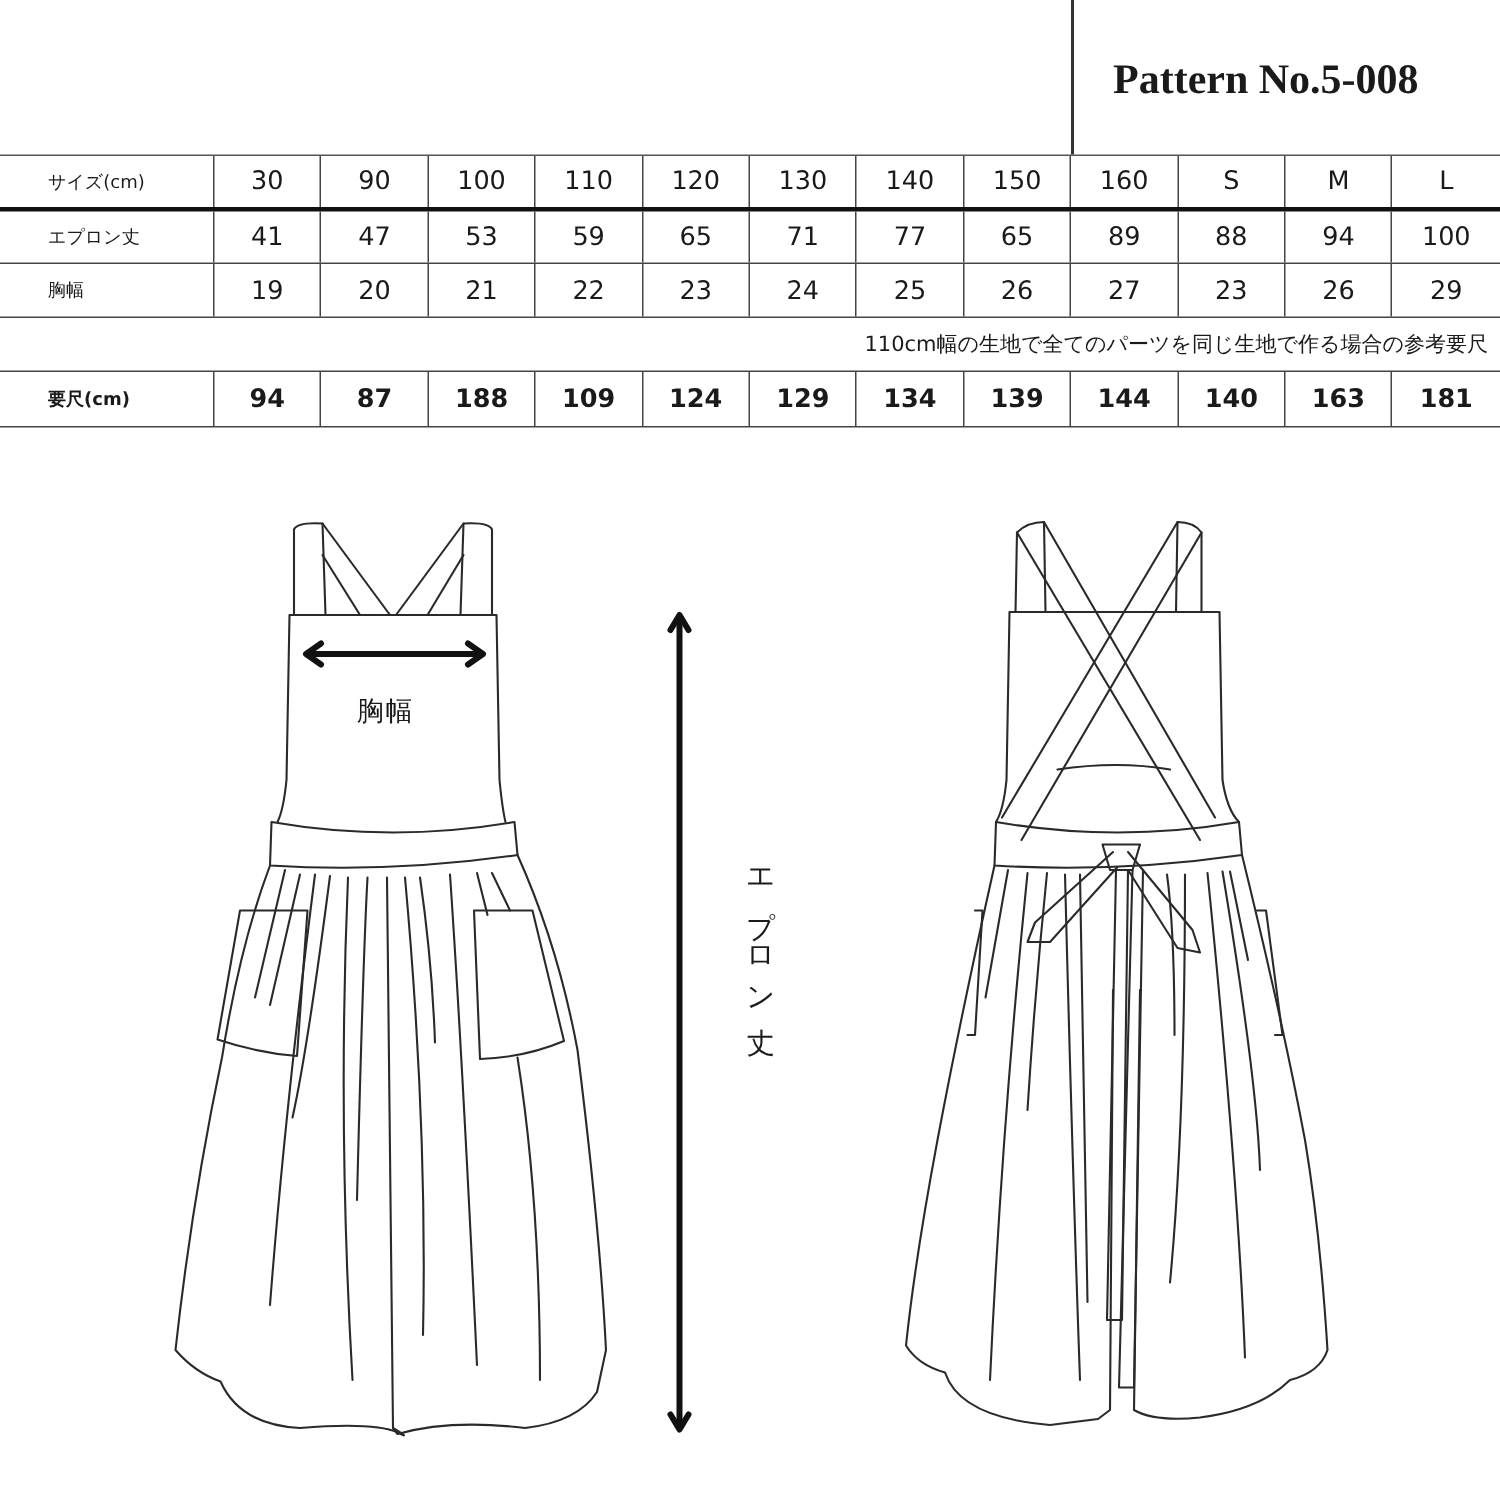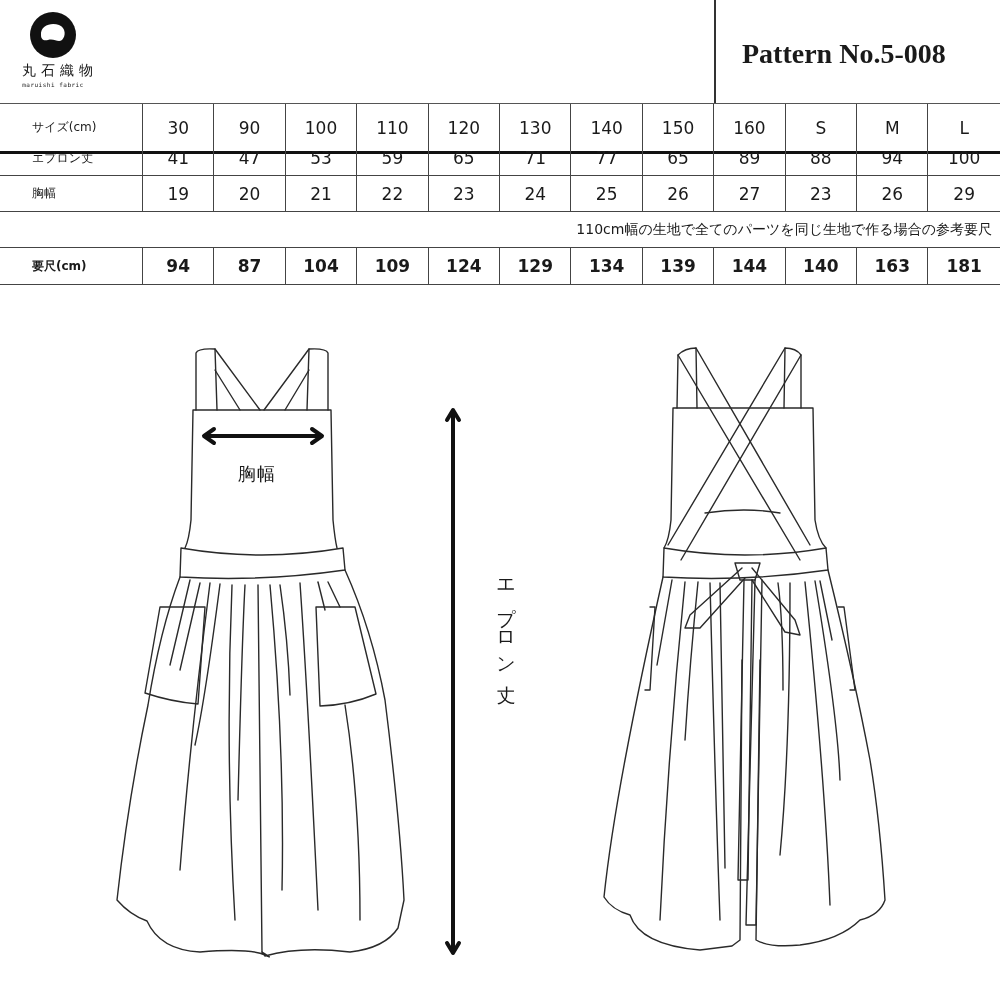--- a/index.html
+++ b/index.html
@@ -12,43 +12,35 @@
   .title { position:absolute; left:198px; top:38px; font-family:"DejaVu Serif", serif; font-size:25px; letter-spacing:0.5px; white-space:nowrap; }
   .vdivider { position:absolute; left:714px; top:0; width:1.5px; height:103px; background:#333; }
   .pattern { position:absolute; left:742px; top:38px; font-family:"Liberation Serif", serif; font-size:28px; white-space:nowrap;font-weight:bold; }
 
   .table { position:absolute; left:0; top:103px; width:1000px; }
   .row { position:absolute; left:0; width:1000px; display:flex; box-sizing:border-box; }
   .cell { box-sizing:border-box; display:flex; align-items:center; justify-content:center; font-size:17px; border-right:1.2px solid #444; height:100%; }
   .cell:last-child { border-right:none; }
   .cell.label { width:143px; justify-content:flex-start; padding-left:32px; font-size:12px; }
   .cell.val { width:71.42px; }
-  .r1 { top:0; height:51px; border-top:1.5px solid #555; border-bottom:3px solid #111; }
+  .r1 { top:0; height:38px; border-top:1.5px solid #555; border-bottom:3px solid #111; }
   .r2 { top:38px; height:35px; border-bottom:1.2px solid #444; }
   .r3 { top:73px; height:36px; border-bottom:1.2px solid #444; }
   .note-row { position:absolute; top:109px; left:0; width:1000px; height:36px; display:flex; align-items:center; justify-content:flex-end; font-size:14px; padding-right:8px; box-sizing:border-box; border-bottom:1.2px solid #444; white-space:nowrap; }
   .r5 { top:145px; height:37px; border-bottom:1.2px solid #444;font-weight:bold; }
 
   .drawing { position:absolute; left:0; top:300px; width:1000px; height:700px; }
   .drawing svg { position:absolute; left:0; top:0; }
   .lbl-chest { position:absolute; left:238px; top:162px; font-size:18px; letter-spacing:1px; }
   .lbl-length { position:absolute; left:494px; top:268px; font-size:19px; writing-mode:vertical-rl; letter-spacing:4px; }
 </style>
 </head>
 <body>
 
 <div class="header">
-  <div class="logo">
-    <svg width="50" height="50" viewBox="0 0 50 50">
-      <circle cx="25" cy="25" r="23" fill="#111"></circle>
-      <path d="M13 25 C12 15 24 12 31 15 C38 18 38 26 34 30 C30 33 26 28 20 30 C15 31 13 29 13 25 Z" fill="#fff"></path>
-    </svg>
-    <div class="logo-jp">丸石織物</div>
-    <div class="logo-en">maruishi fabric</div>
-  </div>
   <div class="vdivider"></div>
   <div class="pattern">Pattern No.5-008</div>
 </div>
 
 <div class="table">
   <div class="row r1">
     <div class="cell label">サイズ(cm)</div>
     <div class="cell val">30</div>
     <div class="cell val">90</div>
     <div class="cell val">100</div>
@@ -90,21 +82,21 @@
     <div class="cell val">27</div>
     <div class="cell val">23</div>
     <div class="cell val">26</div>
     <div class="cell val">29</div>
   </div>
   <div class="note-row">110cm幅の生地で全てのパーツを同じ生地で作る場合の参考要尺</div>
   <div class="row r5">
     <div class="cell label">要尺(cm)</div>
     <div class="cell val">94</div>
     <div class="cell val">87</div>
-    <div class="cell val">104</div>
+    <div class="cell val">188</div>
     <div class="cell val">109</div>
     <div class="cell val">124</div>
     <div class="cell val">129</div>
     <div class="cell val">134</div>
     <div class="cell val">139</div>
     <div class="cell val">144</div>
     <div class="cell val">140</div>
     <div class="cell val">163</div>
     <div class="cell val">181</div>
   </div>

